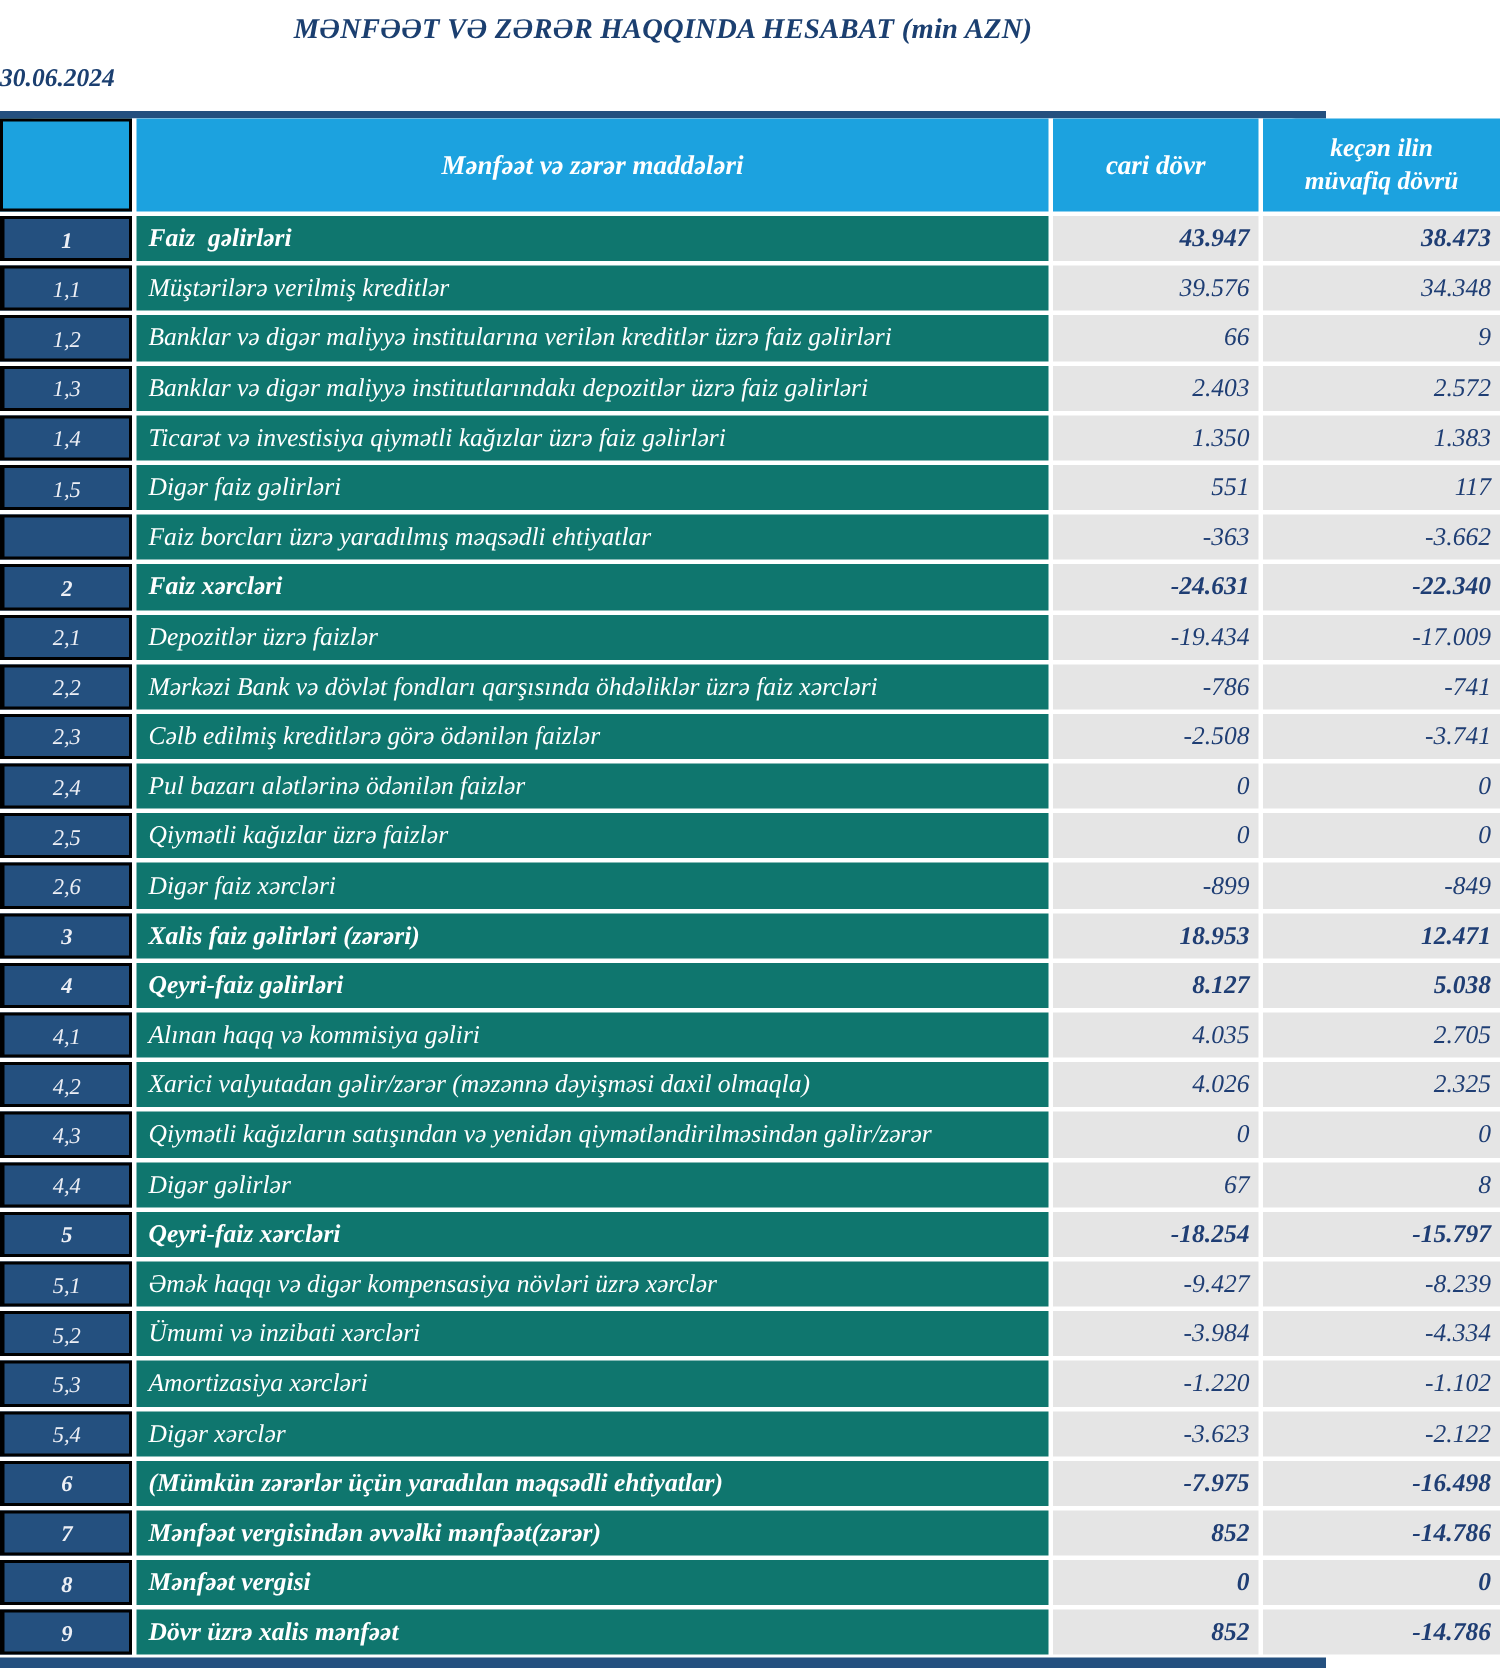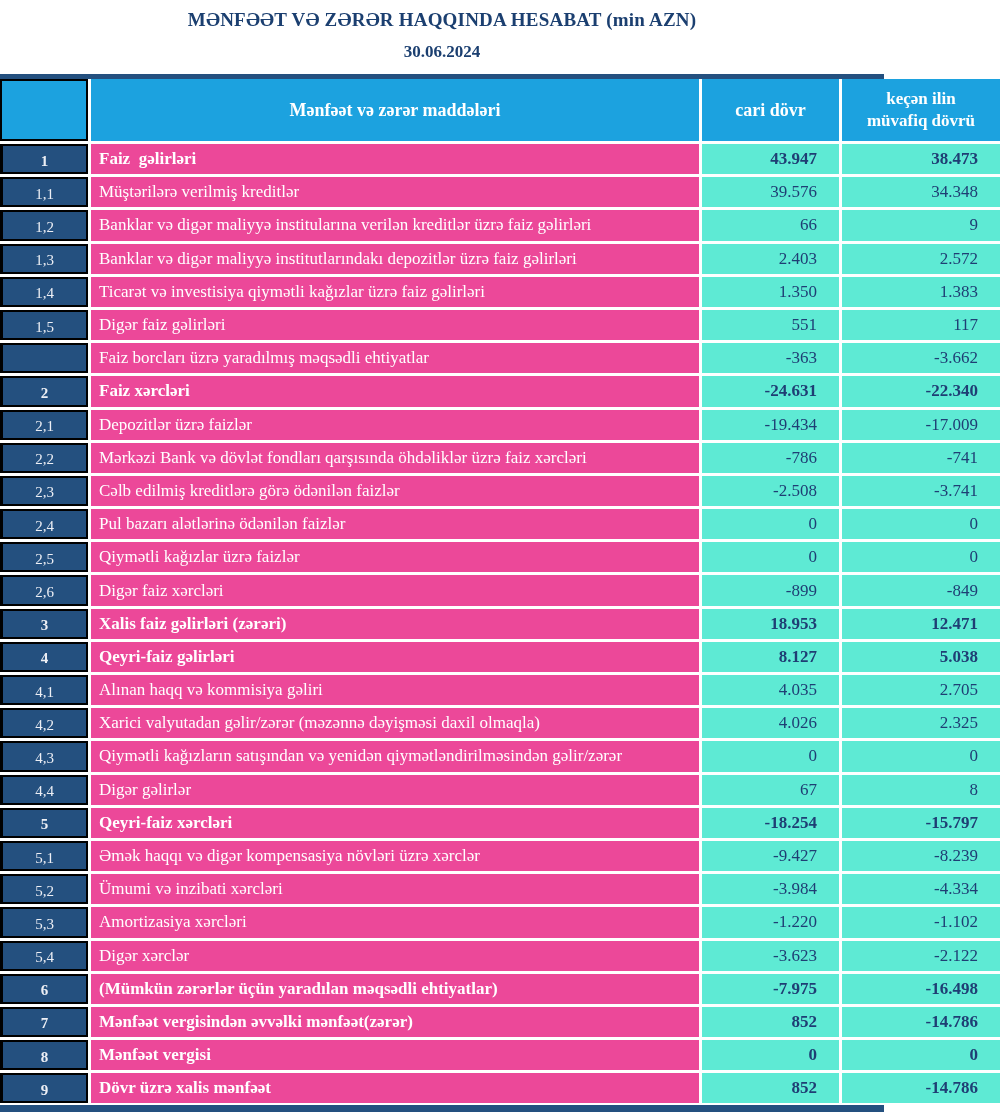--- a/index.html
+++ b/index.html
@@ -4,33 +4,32 @@
 <style>
   html, body {
     margin: 0;
     padding: 0;
     background: #ffffff;
     width: 1000px;
     height: 1115px;
     overflow: hidden;
     font-family: "Liberation Serif", "DejaVu Serif", serif;
   }
-  .page { width: 884px; height: 1115px; position: relative; }
+  .page { width: 884px; height: 1115px; position: relative; font-style: italic; }
 
   .title {
     padding-top: 9px;
     text-align: center;
     font-weight: bold;
     font-size: 19px;
     color: #1B3F70;
     letter-spacing: 0.2px;
   }
   .date {
     margin-top: 11px;
-    text-align: center;
     font-weight: bold;
     font-size: 17px;
     color: #1B3F70;
   }
 
   .top-bar {
     margin-top: 12px;
     height: 5px;
     background: #24507F;
   }
@@ -80,32 +79,32 @@
   .num {
     background: #24507F;
     border: 2px solid #000000;
     border-left-width: 3px;
     color: #EDEFF5;
     justify-content: center;
     font-size: 15px;
     padding-top: 4px;
   }
   .label {
-    background: #ec4899;
+    background: #0f766e;
     color: #ffffff;
     font-size: 17px;
     padding-left: 8px;
     white-space: pre;
   }
   .val {
-    background: #5eead4;
+    background: #e5e5e5;
     color: #1F3E74;
     font-size: 17px;
     justify-content: flex-end;
-    padding-right: 22px;
+    padding-right: 6px;
   }
   .bold { font-weight: bold; }
 </style>
 </head>
 <body>
 
 <div class="page">
   <div class="title">MƏNFƏƏT VƏ ZƏRƏR HAQQINDA HESABAT (min AZN)</div>
   <div class="date">30.06.2024</div>
 

